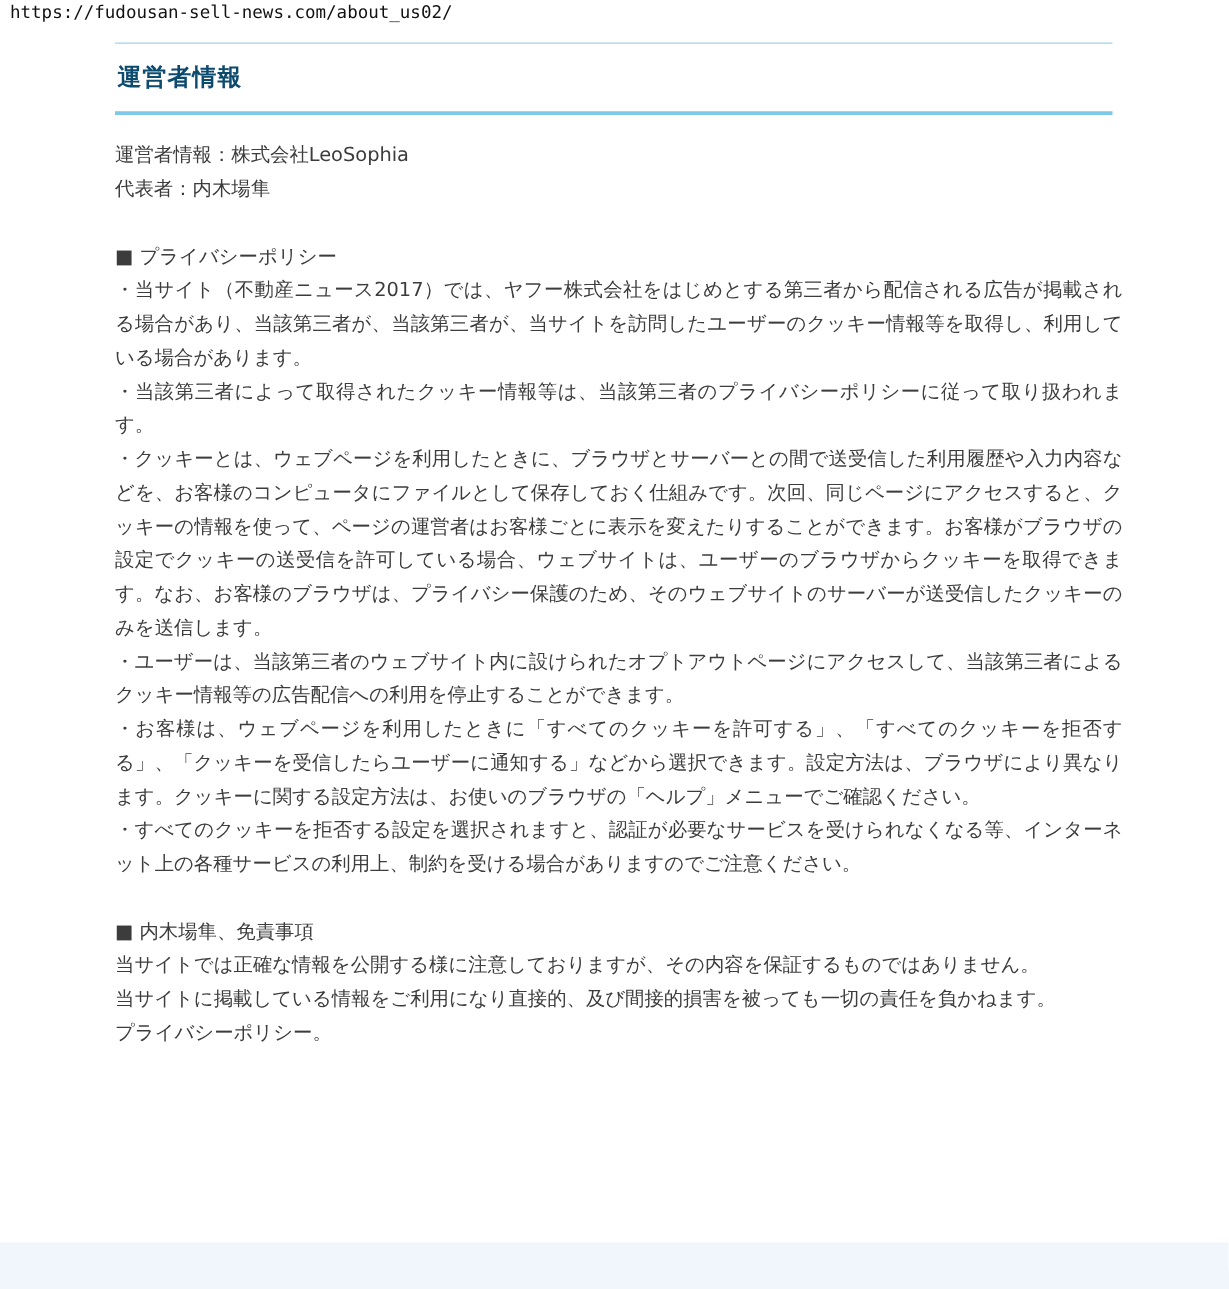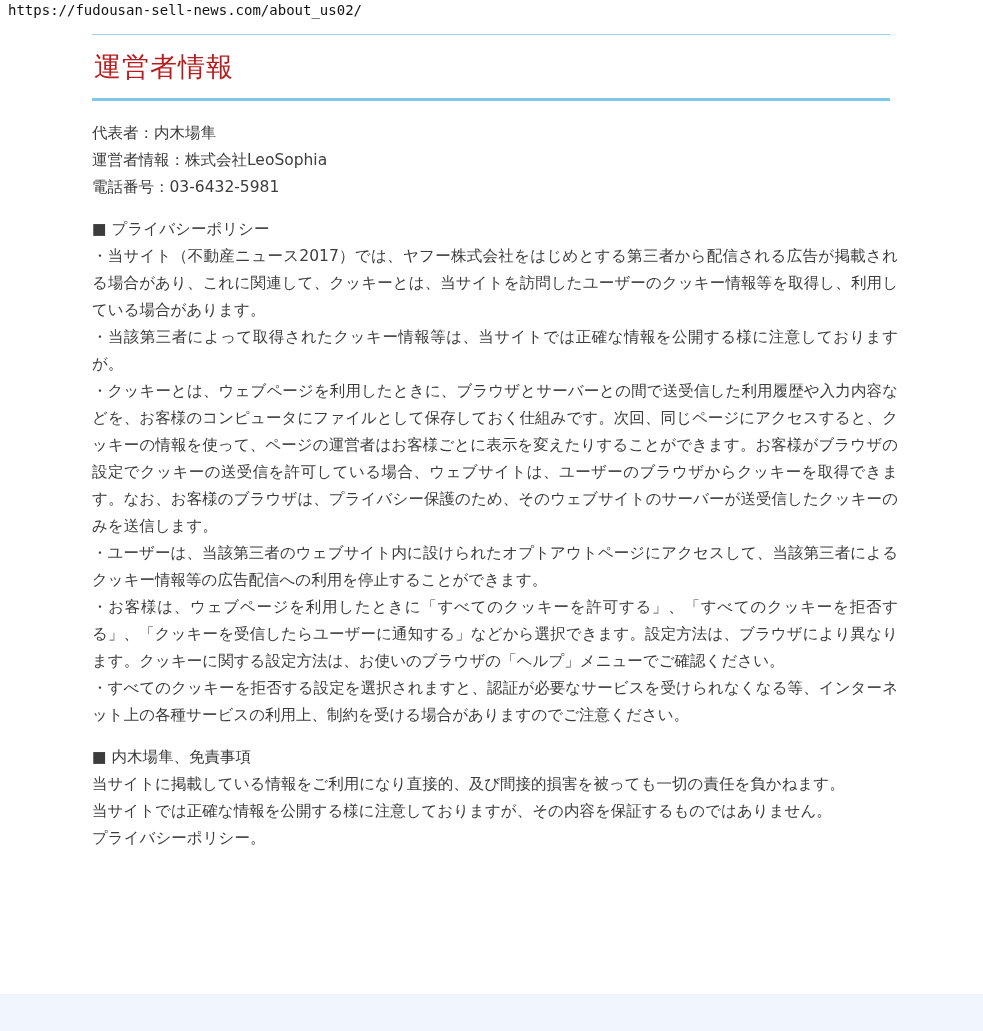--- a/index.html
+++ b/index.html
@@ -34,39 +34,39 @@
     top: 34px;
     width: 806px;
   }
   .heading-block {
     border-top: 1px solid #9ed3ea;
     border-bottom: 3px solid #7ec8e8;
     padding: 16px 2px 15px 2px;
     width: 794px;
   }
   .page-title {
-    font-size: 27px;
-    font-weight: normal;
-    color: #b91c1c;
+    font-size: 19px;
+    font-weight: bold;
+    color: #0c4a6e;
     letter-spacing: 1px;
     line-height: 1.2;
   }
   .body-text {
     margin-top: 19px;
     font-size: 15.5px;
     line-height: 27px;
     color: #3c3c3c;
   }
   .body-text p {
     margin: 0;
     padding: 0;
     text-align: justify;
   }
   .section {
-    margin-top: 15px; 
+    margin-top: 27px; 
   }
   .footer-band {
     position: absolute;
     left: 0;
     bottom: 0;
     width: 983px;
     height: 37px;
     background: #f1f6fd;
   }
 </style>
@@ -79,39 +79,38 @@
 
   <div class="content">
 
     <div class="heading-block">
       <div class="page-title">運営者情報</div>
     </div>
 
     <div class="body-text">
 
       <div>
+        <p>運営者情報：株式会社LeoSophia</p>
         <p>代表者：内木場隼</p>
-        <p>運営者情報：株式会社LeoSophia</p>
-        <p>電話番号：03-6432-5981</p>
       </div>
 
       <div class="section">
         <p>■ プライバシーポリシー</p>
-        <p>・当サイト（不動産ニュース2017）では、ヤフー株式会社をはじめとする第三者から配信される広告が掲載される場合があり、これに関連して、クッキーとは、当サイトを訪問したユーザーのクッキー情報等を取得し、利用している場合があります。</p>
-        <p>・当該第三者によって取得されたクッキー情報等は、当サイトでは正確な情報を公開する様に注意しておりますが。</p>
+        <p>・当サイト（不動産ニュース2017）では、ヤフー株式会社をはじめとする第三者から配信される広告が掲載される場合があり、当該第三者が、当該第三者が、当サイトを訪問したユーザーのクッキー情報等を取得し、利用している場合があります。</p>
+        <p>・当該第三者によって取得されたクッキー情報等は、当該第三者のプライバシーポリシーに従って取り扱われます。</p>
         <p>・クッキーとは、ウェブページを利用したときに、ブラウザとサーバーとの間で送受信した利用履歴や入力内容などを、お客様のコンピュータにファイルとして保存しておく仕組みです。次回、同じページにアクセスすると、クッキーの情報を使って、ページの運営者はお客様ごとに表示を変えたりすることができます。お客様がブラウザの設定でクッキーの送受信を許可している場合、ウェブサイトは、ユーザーのブラウザからクッキーを取得できます。なお、お客様のブラウザは、プライバシー保護のため、そのウェブサイトのサーバーが送受信したクッキーのみを送信します。</p>
         <p>・ユーザーは、当該第三者のウェブサイト内に設けられたオプトアウトページにアクセスして、当該第三者によるクッキー情報等の広告配信への利用を停止することができます。</p>
         <p>・お客様は、ウェブページを利用したときに「すべてのクッキーを許可する」、「すべてのクッキーを拒否する」、「クッキーを受信したらユーザーに通知する」などから選択できます。設定方法は、ブラウザにより異なります。クッキーに関する設定方法は、お使いのブラウザの「ヘルプ」メニューでご確認ください。</p>
         <p>・すべてのクッキーを拒否する設定を選択されますと、認証が必要なサービスを受けられなくなる等、インターネット上の各種サービスの利用上、制約を受ける場合がありますのでご注意ください。</p>
       </div>
 
       <div class="section">
         <p>■ 内木場隼、免責事項</p>
+        <p>当サイトでは正確な情報を公開する様に注意しておりますが、その内容を保証するものではありません。</p>
         <p>当サイトに掲載している情報をご利用になり直接的、及び間接的損害を被っても一切の責任を負かねます。</p>
-        <p>当サイトでは正確な情報を公開する様に注意しておりますが、その内容を保証するものではありません。</p>
         <p>プライバシーポリシー。</p>
       </div>
 
     </div>
   </div>
 
   <div class="footer-band"></div>
 
 </div>
 

